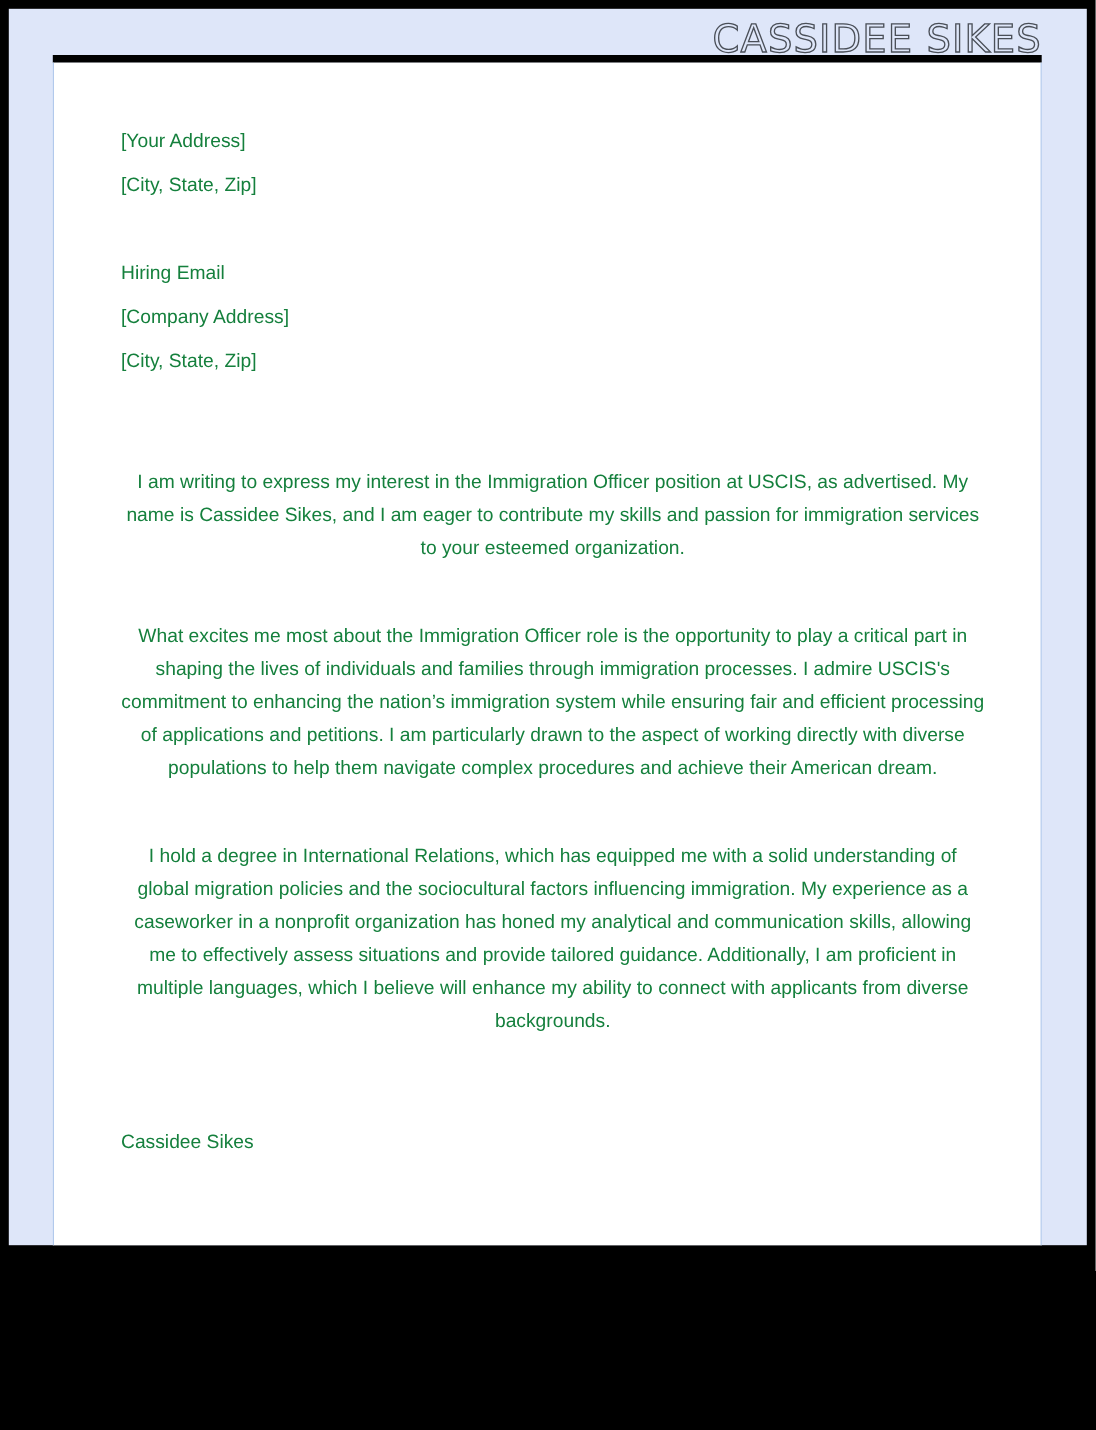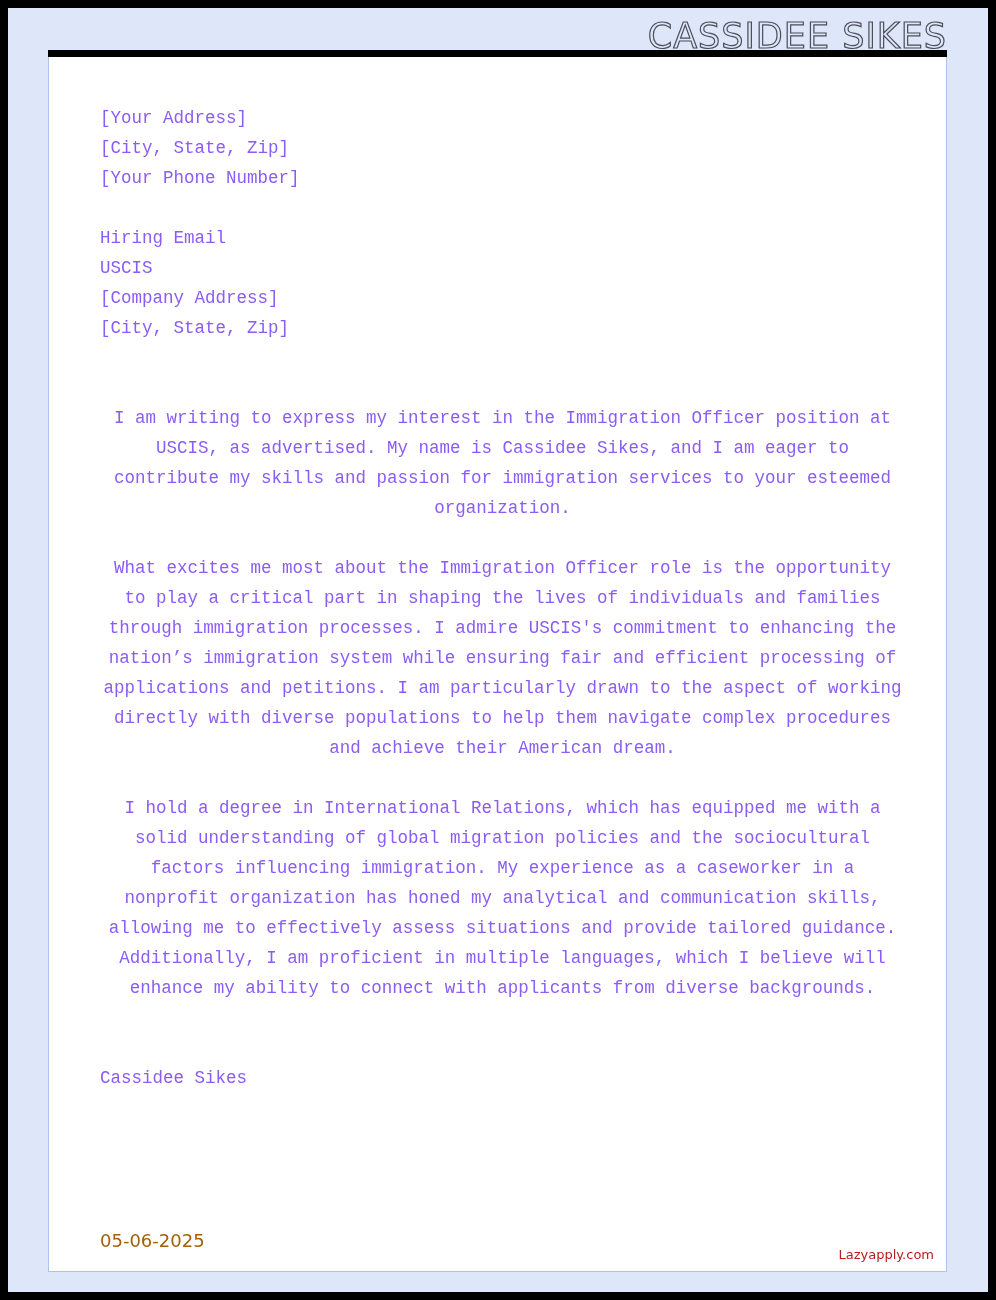--- a/index.html
+++ b/index.html
@@ -11,21 +11,21 @@
     height: 1300px;
     background: #000000;
     font-family: "DejaVu Sans", sans-serif;
     overflow: hidden;
   }
   .page {
     position: absolute;
     left: 8px;
     top: 8px;
     width: 980px;
-    height: 1284px;
+    height: 1124px;
     background: #dee6f9;
     overflow: hidden;
   }
   .name-header {
     position: absolute;
     left: 0;
     top: 8px;
     width: 939px;
     text-align: right;
     font-family: "DejaVu Sans", sans-serif;
@@ -57,25 +57,25 @@
     box-sizing: border-box;
   }
   .card-inner {
     position: absolute;
     left: 51px;
     top: 46px;
     width: 805px;
   }
   .letter-line,
   .letter-para {
-    font-family: Liberation Mono, monospace;
+    font-family: Liberation Sans, sans-serif;
     font-size: 17.5px;
     line-height: 30px;
-    color: #8b5cf6;
-    margin: 0;
+    color: #15803d;
+    margin: 10px;
     word-spacing: 0px;
   }
   .letter-para {
     text-align: center;
   }
   .block-gap {
     height: 30px;
   }
   .date-stamp {
     position: absolute;
@@ -105,28 +105,26 @@
 
   <div class="rule"></div>
 
   <div class="card">
 
     <div class="card-inner">
 
       <div>
         <div class="letter-line">[Your Address]</div>
         <div class="letter-line">[City, State, Zip]</div>
-        <div class="letter-line">[Your Phone Number]</div>
       </div>
 
       <div class="block-gap"></div>
 
       <div>
         <div class="letter-line">Hiring Email</div>
-        <div class="letter-line">USCIS</div>
         <div class="letter-line">[Company Address]</div>
         <div class="letter-line">[City, State, Zip]</div>
       </div>
 
       <div class="block-gap"></div>
 
 
       <div class="block-gap"></div>
 
       <p class="letter-para">I am writing to express my interest in the Immigration Officer position at USCIS, as advertised. My name is Cassidee Sikes, and I am eager to contribute my skills and passion for immigration services to your esteemed organization.</p>

